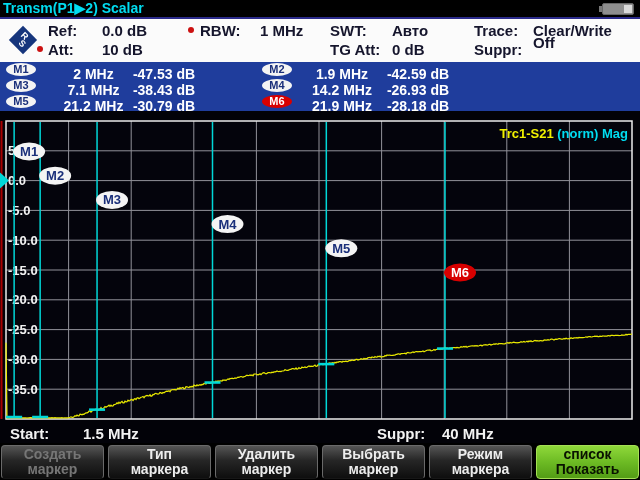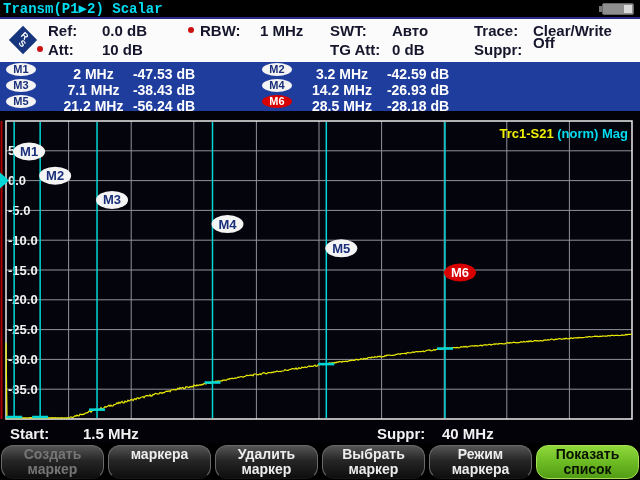--- a/index.html
+++ b/index.html
@@ -1,19 +1,19 @@
 <!DOCTYPE html>
 <html><head>
 <meta charset="utf-8">
 <style>
   html,body{margin:0;padding:0;background:#222;}
   .screen{position:relative;width:640px;height:480px;background:#000;overflow:hidden;
           font-family:"Liberation Sans",sans-serif;font-weight:bold;-webkit-font-smoothing:none;}
   
-  .titlebar{position:absolute;left:0;top:0;width:640px;height:14px;background:#000;font-family:Liberation Mono, monospace;}
+  .titlebar{position:absolute;left:0;top:0;width:640px;height:14px;background:#000;}
   .title{position:absolute;left:3px;top:0px;font-size:14px;color:#00dcf0;white-space:pre;}
   .datetime{position:absolute;right:44px;top:0px;font-size:14px;color:#ffffff;white-space:pre;margin-top:28px;}
   .battery{position:absolute;right:5px;top:3px;width:36px;height:12px;}
   .battery .nub{position:absolute;left:0;top:3px;width:3px;height:6px;background:#777;}
   .battery .body{position:absolute;left:3px;top:0;width:32px;height:12px;background:#8e8e8e;
                  border:1px solid #666;border-radius:2px;box-sizing:border-box;}
   .battery .charge{position:absolute;right:1px;top:1px;width:8px;height:8px;background:#d9d9d9;}
   .tb-sep{position:absolute;left:0;top:17px;width:640px;height:2px;background:#2a2a8a;}
   
   .settings{position:absolute;left:0;top:19px;width:640px;height:43px;background:#fbfbfb;color:#15152c;}
@@ -27,21 +27,21 @@
           color:#1a2f7a;font-size:11px;line-height:13px;text-align:center;}
   .mbadge.active{background:#d80000;color:#fff;}
   .mfreq,.mlvl{position:absolute;top:4px;font-size:14px;line-height:16px;text-align:center;white-space:pre;}
   
   .graph{position:absolute;left:0;top:111px;width:640px;height:332px;background:#020208;}
   .plot-svg{position:absolute;left:0;top:0;width:640px;height:480px;pointer-events:none;}
   .axisbar{position:absolute;left:0;top:424px;width:617px;height:19px;color:#f2f2f2;font-size:15px;}
   .axisbar span{position:absolute;top:1px;white-space:pre;}
   
   .softkeys{position:absolute;left:0;top:444px;width:640px;height:36px;background:#000;}
-  .skey{position:absolute;top:1px;width:103px;height:34px;border-radius:12px;
+  .skey{position:absolute;top:1px;width:103px;height:34px;border-radius:4px;
         background:linear-gradient(#555 0%,#262626 45%,#0e0e0e 100%);
         border:1px solid #6a6a6a;border-bottom-color:#161616;box-sizing:border-box;
         color:#ededed;font-size:14px;line-height:15px;text-align:center;padding-top:1px;cursor:pointer;}
   .skey.disabled{color:#767676;}
   .skey.active{background:linear-gradient(#8fd83a 0%,#6dbb24 50%,#539c15 100%);
                border:1px solid #a5e055;color:#091200;}
 </style>
 </head>
 <body>
 
@@ -82,37 +82,37 @@
     <span class="set" style="left:474px;top:22px">Suppr:</span>
     <span class="set" style="left:533px;top:15px">Off</span>
   </div>
 
   <div class="mtable">
     <div class="mrow" style="top:0px">
       <span class="mbadge" style="left:6px">M1</span>
       <span class="mfreq" style="left:55px;width:77px">2 MHz</span>
       <span class="mlvl" style="left:132px;width:64px">-47.53 dB</span>
       <span class="mbadge" style="left:262px">M2</span>
-      <span class="mfreq" style="left:300px;width:84px">3.2 MHz</span>
+      <span class="mfreq" style="left:300px;width:84px">1.9 MHz</span>
       <span class="mlvl" style="left:386px;width:64px">-42.59 dB</span>
     </div>
     <div class="mrow" style="top:16px">
       <span class="mbadge" style="left:6px">M3</span>
       <span class="mfreq" style="left:55px;width:77px">7.1 MHz</span>
       <span class="mlvl" style="left:132px;width:64px">-38.43 dB</span>
       <span class="mbadge" style="left:262px">M4</span>
       <span class="mfreq" style="left:300px;width:84px">14.2 MHz</span>
       <span class="mlvl" style="left:386px;width:64px">-26.93 dB</span>
     </div>
     <div class="mrow" style="top:32px">
       <span class="mbadge" style="left:6px">M5</span>
       <span class="mfreq" style="left:55px;width:77px">21.2 MHz</span>
-      <span class="mlvl" style="left:132px;width:64px">-56.24 dB</span>
+      <span class="mlvl" style="left:132px;width:64px">-30.79 dB</span>
       <span class="mbadge active" style="left:262px">M6</span>
-      <span class="mfreq" style="left:300px;width:84px">28.5 MHz</span>
+      <span class="mfreq" style="left:300px;width:84px">21.9 MHz</span>
       <span class="mlvl" style="left:386px;width:64px">-28.18 dB</span>
     </div>
   </div>
 
   <div class="graph"></div>
   <svg class="plot-svg" id="plot-svg" viewBox="0 0 640 480">
       <rect x="6" y="121" width="626" height="298" fill="#04040c"></rect>
       <line x1="1.5" y1="121" x2="1.5" y2="419" stroke="#aa0000" stroke-width="2"></line>
       <line x1="68.6" y1="121" x2="68.6" y2="419" stroke="#92929a" stroke-width="1"></line>
       <line x1="131.2" y1="121" x2="131.2" y2="419" stroke="#92929a" stroke-width="1"></line>
@@ -177,33 +177,34 @@
     <span style="left:377px">Suppr:</span>
     <span style="left:442px">40 MHz</span>
   </div>
 
   <div class="softkeys">
     <div class="skey disabled" style="left:1px">
         <div>Создать</div>
         <div>маркер</div>
       </div>
     <div class="skey" style="left:108px">
+        <div>Тип</div>
         <div>маркера</div>
       </div>
     <div class="skey" style="left:215px">
         <div>Удалить</div>
         <div>маркер</div>
       </div>
     <div class="skey" style="left:322px">
         <div>Выбрать</div>
         <div>маркер</div>
       </div>
     <div class="skey" style="left:429px">
         <div>Режим</div>
         <div>маркера</div>
       </div>
     <div class="skey active" style="left:536px">
+        <div>список</div>
         <div>Показать</div>
-        <div>список</div>
       </div>
   </div>
 
 </div>
 
 </body></html>

